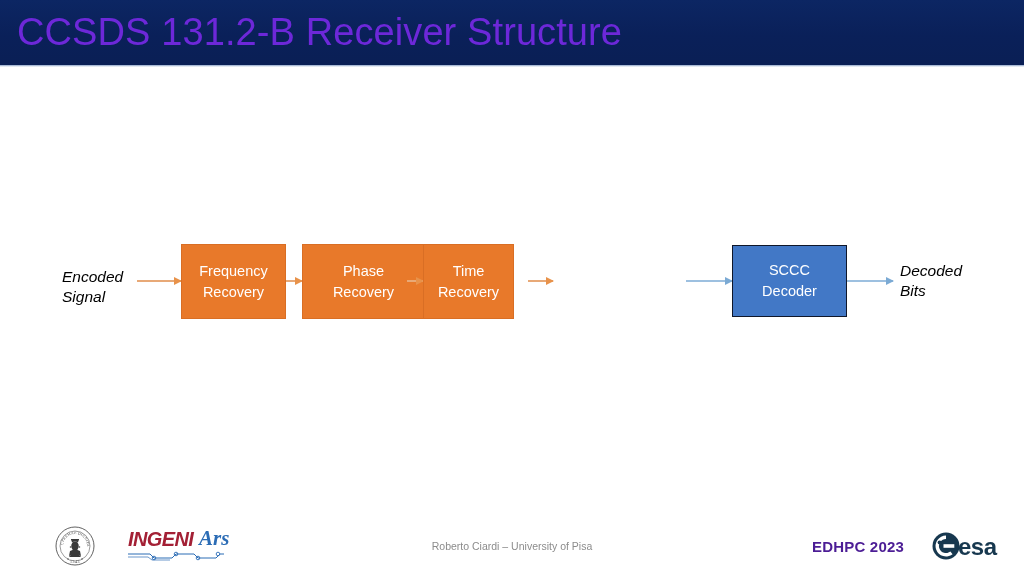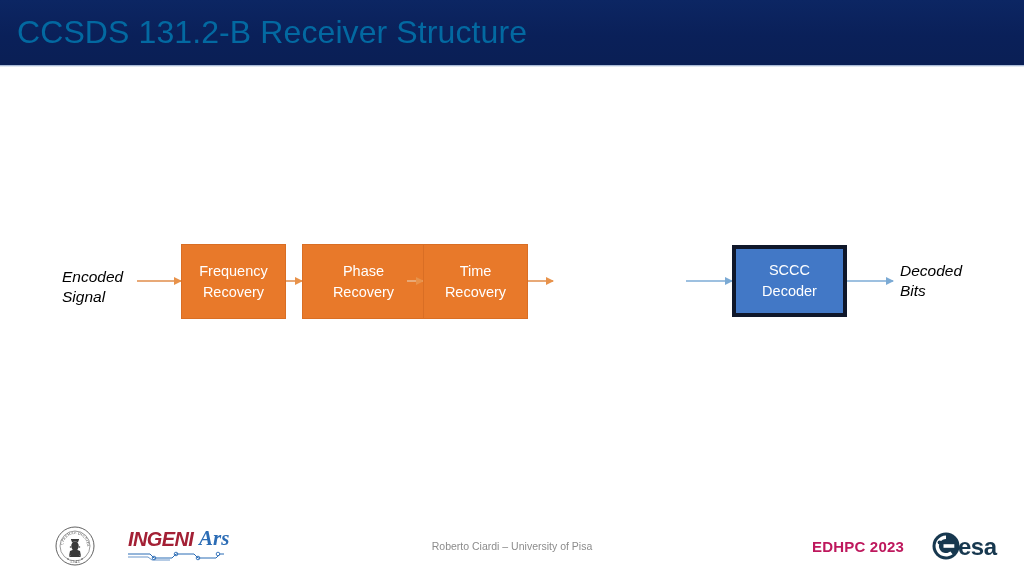--- a/index.html
+++ b/index.html
@@ -30,22 +30,22 @@
     left: 0;
     top: 65px;
     width: 1024px;
     height: 2px;
     background: linear-gradient(180deg, #8ea4c8 0%, #ffffff 100%);
   }
   .slide-title {
     position: absolute;
     left: 17px;
     top: 9px;
-    color: #0369a1;
-    font-size: 32px;
+    color: #6d28d9;
+    font-size: 38px;
     font-weight: 400;
     letter-spacing: 0.1px;
     white-space: nowrap;
     line-height: 46px;
   }
 
   
   .diagram {
     position: absolute;
     left: 0;
@@ -75,21 +75,21 @@
     font-size: 14.5px;
     line-height: 21px;
     text-align: left;
   }
   .proc-block.orange {
     background: #E8792A;
     border: 1px solid #d96e24;
   }
   .proc-block.blue {
     background: #4278C6;
-    border: 4px solid #0f172a;
+    border: 1px solid #0f172a;
   }
   .proc-block span { display: block; }
 
   
   .arrow {
     position: absolute;
     height: 2px;
   }
   .arrow .shaft {
     position: absolute;
@@ -121,21 +121,21 @@
     text-align: center;
     font-size: 10.5px;
     color: #8c8c8c;
   }
   .edhpc-label {
     position: absolute;
     left: 812px;
     top: 538px;
     font-size: 15px;
     font-weight: bold;
-    color: #be185d;
+    color: #4c1d95;
     letter-spacing: 0.2px;
   }
 
   
   .pisa-seal {
     position: absolute;
     left: 50px;
     top: 521px;
     width: 50px;
     height: 50px;
@@ -210,21 +210,21 @@
   <div class="proc-block orange" style="left:302px; top:244px; width:123px; height:75px;">
     <span>Phase</span>
     <span>Recovery</span>
   </div>
 
   <div class="arrow orange" style="left:407px; top:280px; width:16px;">
     <div class="shaft"></div>
     <div class="head"></div>
   </div>
 
-  <div class="proc-block orange" style="left:423px; top:244px; width:105px; height:75px;">
+  <div class="proc-block orange" style="left:423px; top:244px; width:91px; height:75px;">
     <span>Time</span>
     <span>Recovery</span>
   </div>
 
   <div class="arrow orange" style="left:528px; top:280px; width:25px;">
     <div class="shaft"></div>
     <div class="head"></div>
   </div>
 
 

